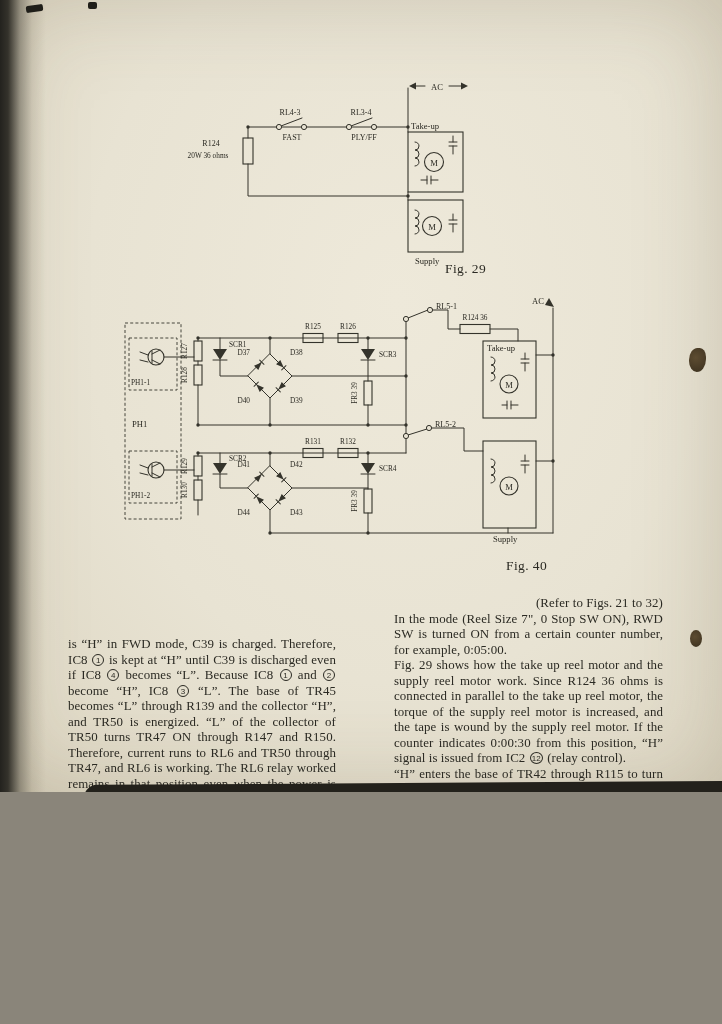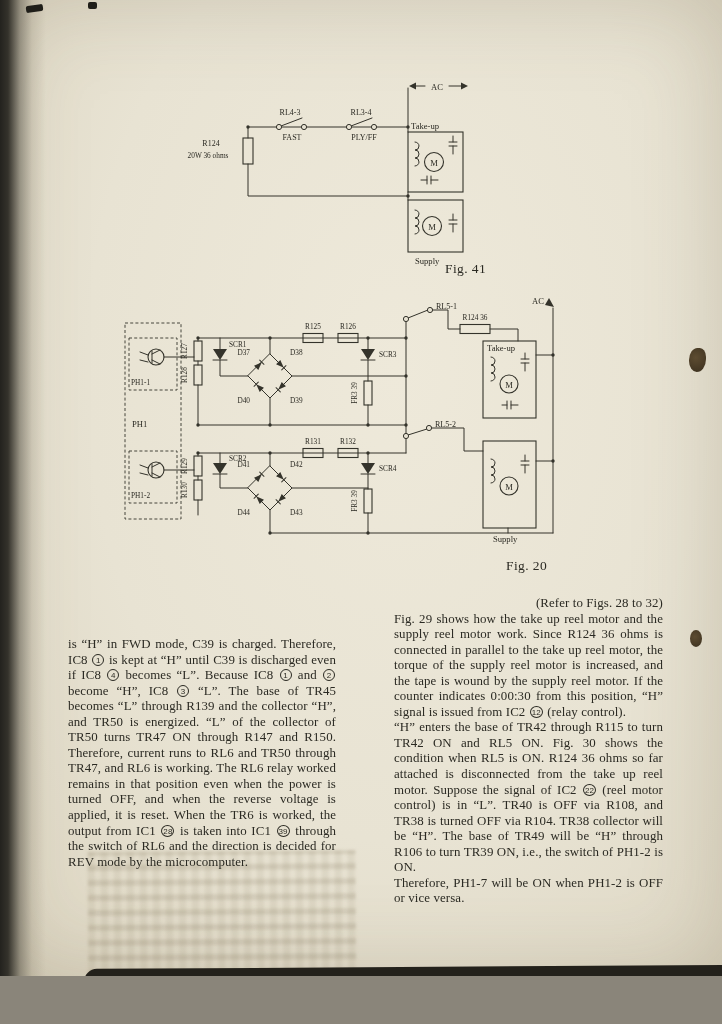--- a/index.html
+++ b/index.html
@@ -1,18 +1,18 @@
 <!DOCTYPE html>
 <html><head>
 <meta charset="utf-8">
 <style>
   * { margin:0; padding:0; box-sizing:border-box; }
   html,body { width:722px; height:1024px; }
   body { font-family:"Liberation Serif", serif; background:#8a857a; }
-  .page{ position:relative; width:722px; height:976px; overflow:hidden;
+  .page{ position:relative; width:722px; height:792px; overflow:hidden;
     background: radial-gradient(ellipse at 55% 38%, #eee9da 0%, #e8e3d3 55%, #ddd6c2 100%);
     box-shadow: inset 0 0 90px rgba(100,88,60,.22); }
   .edge-left{ position:absolute; left:0; top:0; bottom:0; width:46px;
     background: linear-gradient(90deg,#23221e 0,#34322b 8px, rgba(70,66,55,.45) 20px, rgba(120,112,92,.18) 32px, transparent 46px); }
   .edge-bottom{ position:absolute; left:84px; right:-6px; bottom:-2px; height:13px;
     background:#23211b; border-top-left-radius:14px; transform:rotate(-.35deg); transform-origin:right bottom; }
   .mark{ position:absolute; background:#1f1e19; }
   .mark1{ left:26px; top:5px; width:17px; height:7px; border-radius:2px; transform:rotate(-8deg); }
   .mark2{ left:88px; top:2px; width:9px; height:7px; border-radius:2px; }
   .blob{ position:absolute; filter:blur(.4px); }
@@ -115,21 +115,21 @@
         <path class="w" d="M252 134 a4 4 0 0 1 0 8 a4 4 0 0 1 0 8 a4 4 0 0 1 0 8"></path>
         <circle class="box" cx="269" cy="150" r="9.5"></circle>
       </g>
       <text class="lbl m" x="269" y="153.5" text-anchor="middle">M</text>
       <g>
         <path class="w" d="M290 138 V144 M286 144 H294 M286 148 H294 M290 148 V156"></path>
       </g>
       <text class="lbl m" x="252" y="188">Supply</text>
     </svg>
   </div>
-  <div class="caption" style="left:445px; top:261px">Fig. 41</div>
+  <div class="caption" style="left:445px; top:261px">Fig. 29</div>
 
   <div class="fig" style="left:108px; top:293px; width:460px; height:285px">
     <svg viewBox="0 0 460 285" width="460" height="285">
       <g>
         <path class="w" d="M90 45 H298"></path>
         <path class="w" d="M298 27 V160"></path>
         <path class="w" d="M90 132 H298"></path>
         <path class="w" d="M90 160 H298"></path>
         <path class="w" d="M90 45 V48 M90 68 V72 M90 92 V132"></path>
         <path class="w" d="M90 160 V163 M90 183 V187 M90 207 V222"></path>
@@ -308,28 +308,29 @@
         <path class="w" d="M383 166 a4 4 0 0 1 0 8 a4 4 0 0 1 0 8 a4 4 0 0 1 0 8"></path>
         <circle class="box" cx="401" cy="193" r="9"></circle>
       </g>
       <text class="lbl m" x="401" y="196.5" text-anchor="middle">M</text>
       <g>
         <path class="w" d="M417 162 V168 M413 168 H421 M413 172 H421 M417 172 V180"></path>
       </g>
       <text class="lbl m" x="385" y="249">Supply</text>
     </svg>
   </div>
-  <div class="caption" style="left:506px; top:558px">Fig. 20</div>
+  <div class="caption" style="left:506px; top:558px">Fig. 40</div>
 
   <div class="col col-left">
     <p class="para">is “H” in FWD mode, C39 is charged. Therefore, IC8 <span class="circ">1</span> is kept at “H” until C39 is discharged even if IC8 <span class="circ">4</span> becomes “L”. Because IC8 <span class="circ">1</span> and <span class="circ">2</span> become “H”, IC8 <span class="circ">3</span> “L”. The base of TR45 becomes “L” through R139 and the collector “H”, and TR50 is energized. “L” of the collector of TR50 turns TR47 ON through R147 and R150. Therefore, current runs to RL6 and TR50 through TR47, and RL6 is working. The RL6 relay worked remains in that position even when the power is turned OFF, and when the reverse voltage is applied, it is reset. When the TR6 is worked, the output from IC1 <span class="circ">28</span> is taken into IC1 <span class="circ">39</span> through the switch of RL6 and the direction is decided for REV mode by the microcomputer.</p>
   </div>
 
   <div class="col col-right">
-    <p class="refer">(Refer to Figs. 28 to 32)</p>
+    <p class="refer">(Refer to Figs. 21 to 32)</p>
+    <p class="para indent">In the mode (Reel Size 7", 0 Stop SW ON), RWD SW is turned ON from a certain counter number, for example, 0:05:00.</p>
     <p class="para indent">Fig. 29 shows how the take up reel motor and the supply reel motor work. Since R124 36 ohms is connected in parallel to the take up reel motor, the torque of the supply reel motor is increased, and the tape is wound by the supply reel motor. If the counter indicates 0:00:30 from this position, “H” signal is issued from IC2 <span class="circ">12</span> (relay control).</p>
     <p class="para indent">“H” enters the base of TR42 through R115 to turn TR42 ON and RL5 ON. Fig. 30 shows the condition when RL5 is ON. R124 36 ohms so far attached is disconnected from the take up reel motor. Suppose the signal of IC2 <span class="circ">22</span> (reel motor control) is in “L”. TR40 is OFF via R108, and TR38 is turned OFF via R104. TR38 collector will be “H”. The base of TR49 will be “H” through R106 to turn TR39 ON, i.e., the switch of PH1-2 is ON.</p>
     <p class="para indent">Therefore, PH1-7 will be ON when PH1-2 is OFF or vice versa.</p>
   </div>
 
   <div class="pagenum">30</div>
   <div class="edge-bottom"></div>
 </div>
 
 </body></html>

